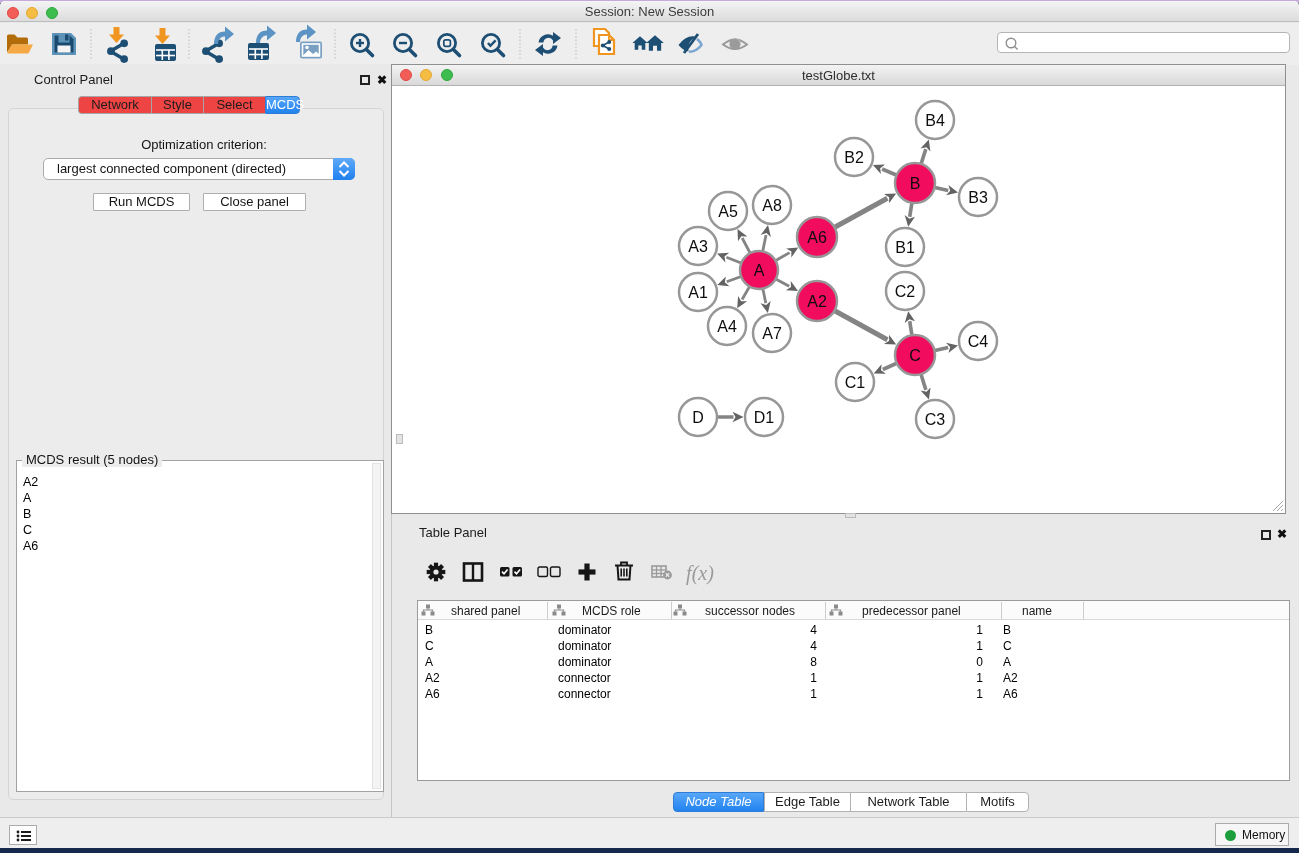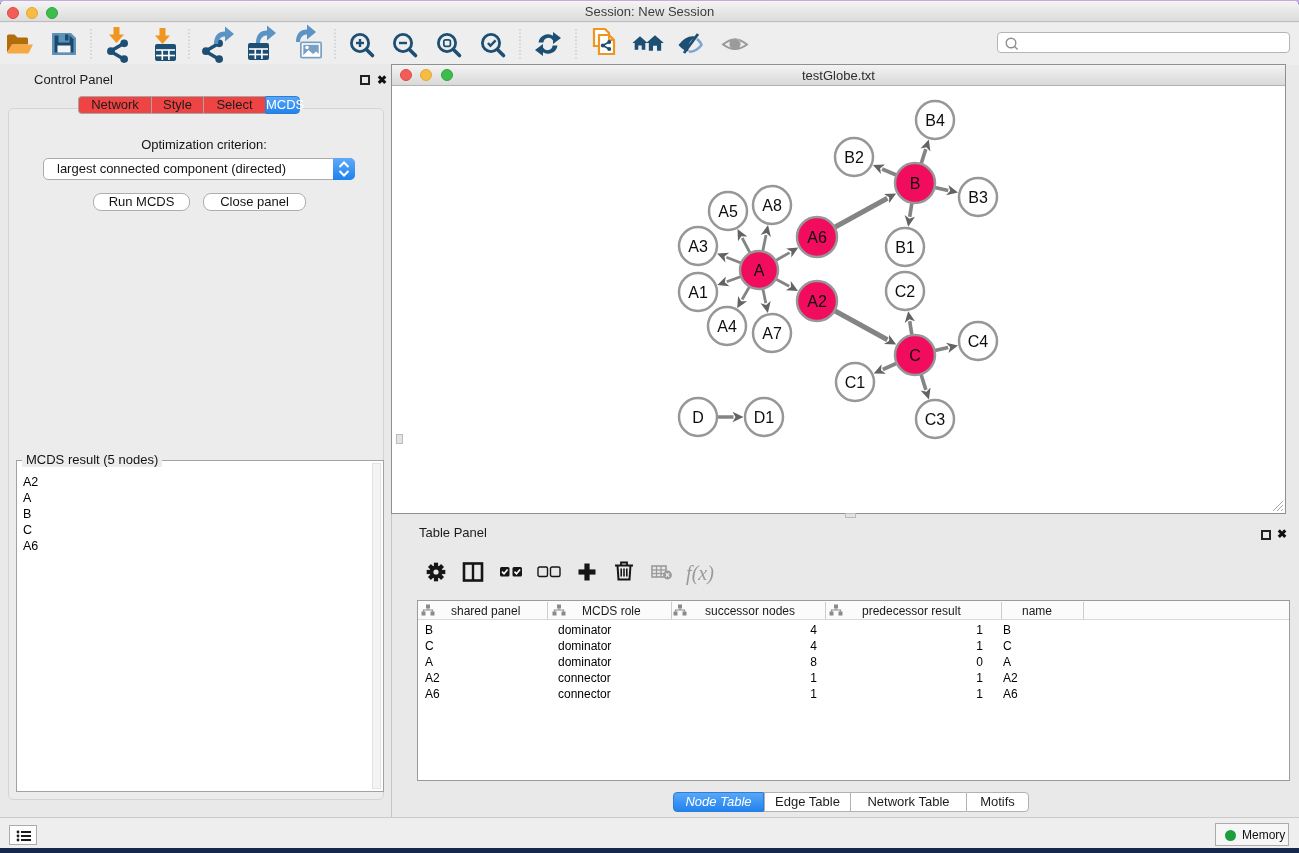--- a/index.html
+++ b/index.html
@@ -21,21 +21,21 @@
 .xbtn{position:absolute;font-size:12px;color:#111;font-weight:bold;}
 #tabs{position:absolute;left:78px;top:32px;height:21px;display:flex;font-size:13px;z-index:3;}
 #tabs .tab{background:#ef4444;border:1px solid #a6a6a6;border-right:none;text-align:center;color:#1c1c1c;padding-top:0px;height:18px;}
 #tabs .tab:first-child{border-radius:4px 0 0 4px;}
 #tabs .tab.sel{background:linear-gradient(#58a7f8,#2183ef);color:#fff;border:1px solid #2e7bd8;border-radius:0 4px 4px 0;}
 #innerpanel{position:absolute;left:8px;top:44px;width:376px;height:692px;background:#ececec;border:1px solid #d4d4d4;border-radius:5px;}
 #optlabel{position:absolute;left:8px;top:28px;width:100%;text-align:center;font-size:13px;color:#141414;}
 #dropdown{position:absolute;left:34px;top:49px;width:312px;height:22px;background:#fff;border:1px solid #ababab;border-radius:5px;font-size:13px;color:#141414;}
 #dropdown .dtext{position:absolute;left:13px;top:2px;}
 #dropdown .spin{position:absolute;right:-1px;top:-1px;width:22px;height:22px;background:linear-gradient(#5fabf9,#1f80ee);border-radius:0 5px 5px 0;}
-.btn{position:absolute;height:18px;background:#fff;border:1px solid #aeaeae;border-radius:8px;font-size:13px;color:#141414;text-align:center;}
+.btn{position:absolute;height:18px;background:#fff;border:1px solid #aeaeae;border-radius:1px;font-size:13px;color:#141414;text-align:center;}
 #groupbox{position:absolute;left:16px;top:396px;width:368px;height:332px;border:1px solid #a2a2a2;background:#fff;}
 #grouplabel{position:absolute;left:5px;top:-9px;background:#ececec;padding:0 4px;font-size:13px;color:#141414;}
 #mcdslist{position:absolute;left:6px;top:13px;font-size:12.5px;color:#000;line-height:16px;}
 #listscroll{position:absolute;right:2px;top:2px;width:9px;height:326px;background:#f4f4f4;border:1px solid #e2e2e2;}
 #netwin{position:absolute;left:391px;top:64px;width:895px;height:450px;background:#fff;border:1px solid #8f8f8f;}
 #nettitle{position:absolute;left:0;top:0;width:100%;height:21px;background:linear-gradient(#f3f3f3,#d9d9d9);border-bottom:1px solid #b3b3b3;}
 #nettitle .tl{top:4px;} #nettitle .t1{left:8px;} #nettitle .t2{left:28px;} #nettitle .t3{left:49px;}
 #nettitle .title{position:absolute;top:3px;width:100%;text-align:center;font-size:13px;color:#2d2d2d;}
 .trow{position:absolute;font-size:12px;color:#000;}
 #tphead{position:absolute;left:419px;top:525px;font-size:13px;color:#1c1c1c;}
@@ -392,21 +392,21 @@
         <g transform="translate(418,9)" fill="#8a8a8a">
           <rect x="-2" y="-5.5" width="4" height="4"></rect>
           <rect x="-6.5" y="1.5" width="4" height="4"></rect>
           <rect x="2.5" y="1.5" width="4" height="4"></rect>
           <path d="M0 -1.5 L0 0 M-4.5 1.5 L-4.5 0 L4.5 0 L4.5 1.5" fill="none" stroke="#8a8a8a" stroke-width="1.2"></path>
         </g>
       </svg>
     <div class="htxt" style="left:33px;">shared panel</div>
     <div class="htxt" style="left:164px;">MCDS role</div>
     <div class="htxt" style="left:287px;">successor nodes</div>
-    <div class="htxt" style="left:444px;">predecessor result</div>
+    <div class="htxt" style="left:444px;">predecessor panel</div>
     <div class="htxt" style="left:604px;">name</div>
     <div class="hdiv" style="left:129px;"></div>
     <div class="hdiv" style="left:253px;"></div>
     <div class="hdiv" style="left:407px;"></div>
     <div class="hdiv" style="left:583px;"></div>
     <div class="hdiv" style="left:665px;"></div>
   </div>
 </div>
 <div class="trow" style="left:425px;top:623px;">B</div>
 <div class="trow" style="left:558px;top:623px;">dominator</div>

